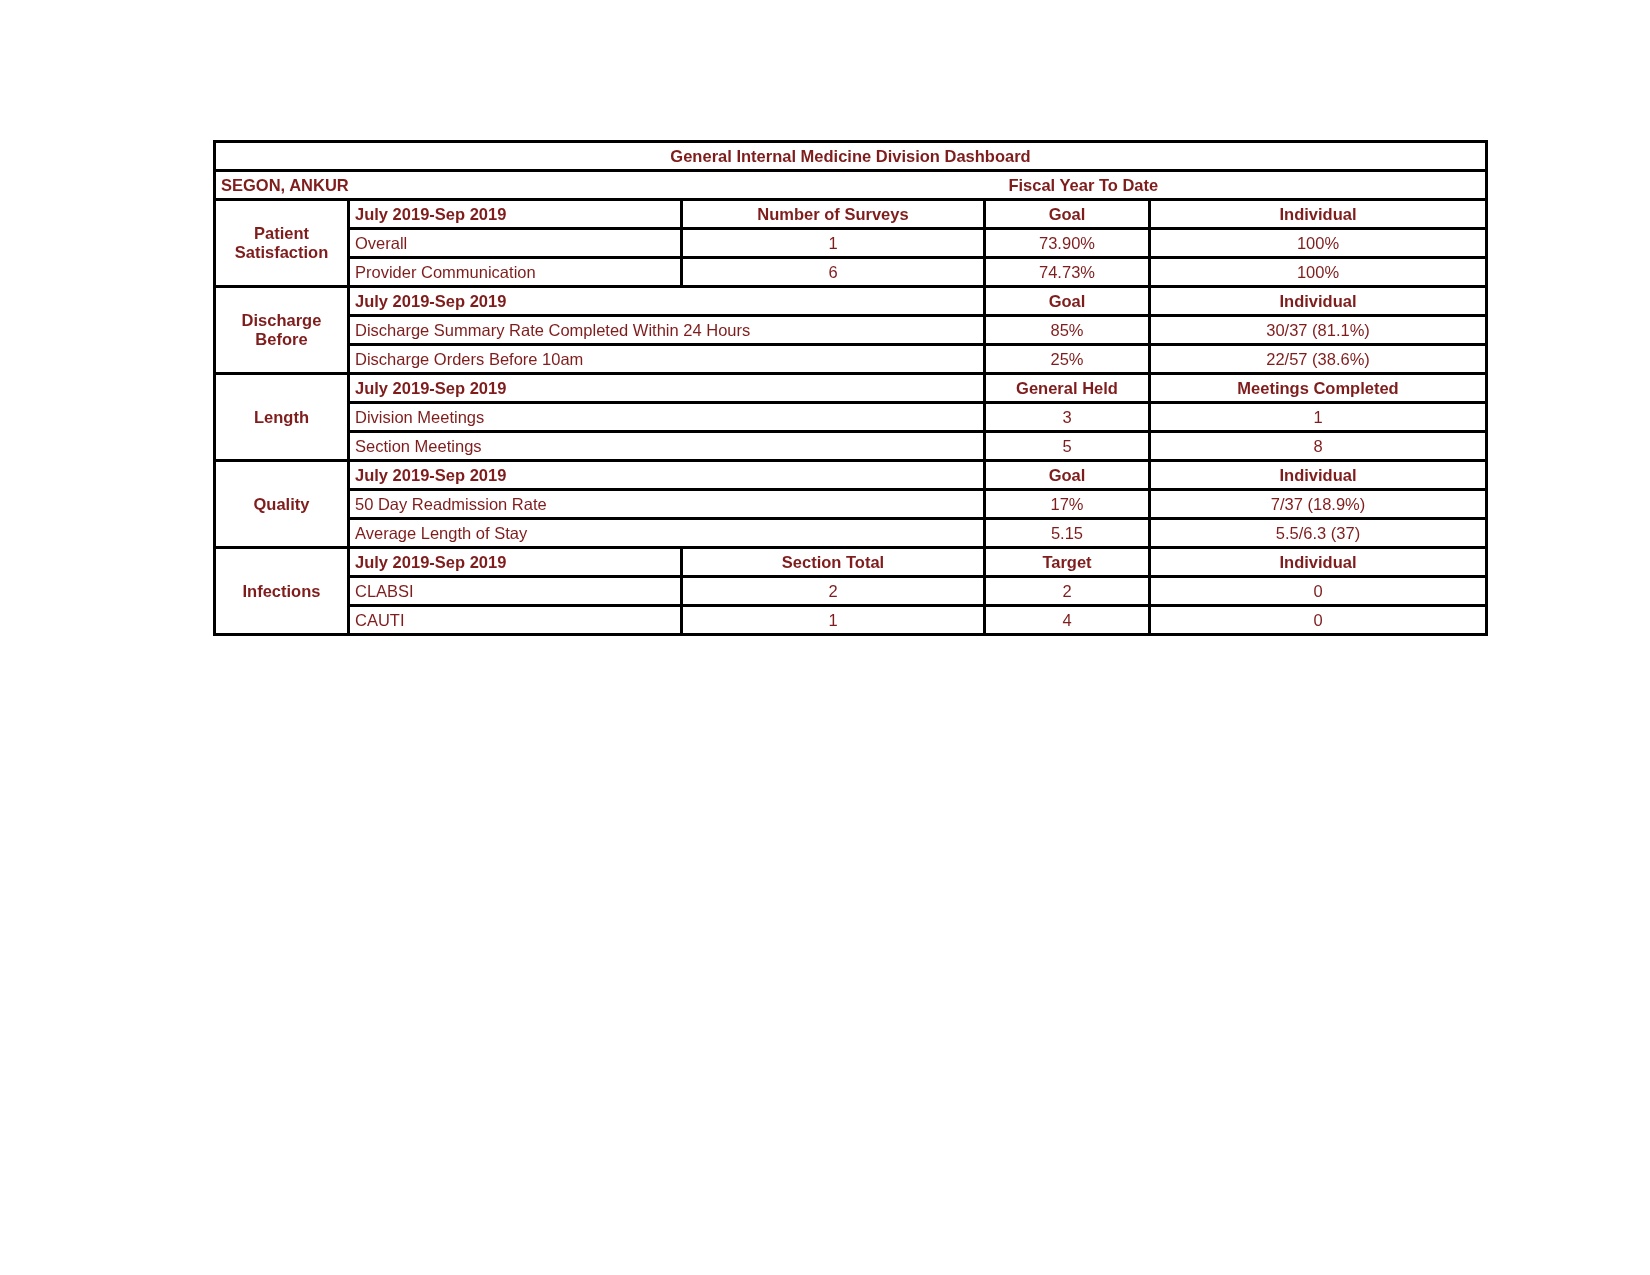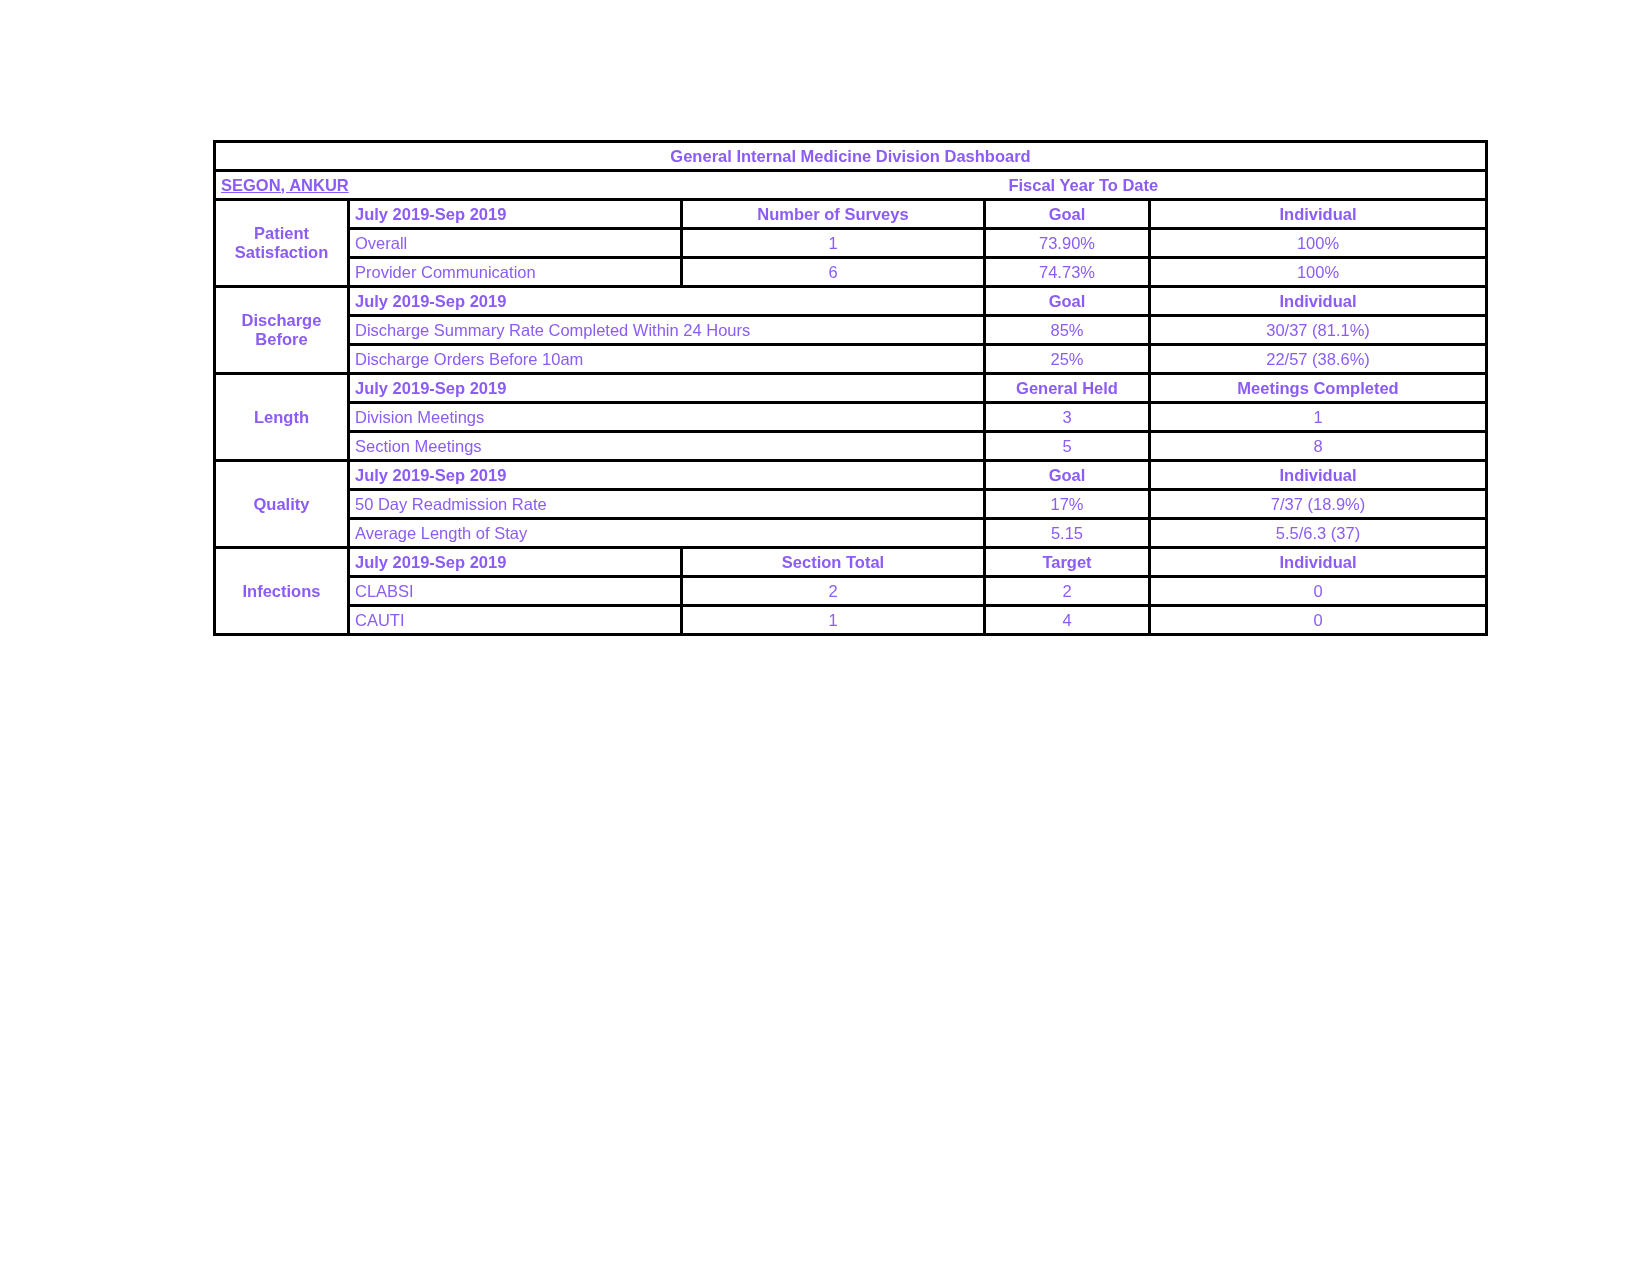--- a/index.html
+++ b/index.html
@@ -26,40 +26,40 @@
     border-collapse: collapse;
     table-layout: fixed;
     background: #ffffff;
   }
   table.dashboard td {
     border: 3px solid #000000;
     height: 29px;
     padding: 0 5px;
     font-size: 16.5px;
     line-height: 1.15;
-    color: #8b5cf6;
+    color: #7f1d1d;
     overflow: hidden;
     vertical-align: middle;
     box-sizing: border-box;
     margin-top: 44px;
   }
   .b { font-weight: bold; }
   .c { text-align: center; }
   .l { text-align: left; }
   .title-row td {
     border-bottom: 7px solid #000000;
     height: 31px;
     font-size: 17.5px;
   }
   .sub-row td {
     border-bottom: 4px solid #000000;
     height: 30px;
     font-size: 17.5px;
   }
-  .sub-row td.no-r { border-right: none; text-decoration: underline; }
+  .sub-row td.no-r { border-right: none; }
   .sub-row td.no-l { border-left: none; }
   .sec-start td { border-top: 4px solid #000000; }
   td.sec-label {
     font-size: 17px;
     line-height: 1.25;
   }
 </style>
 </head>
 <body>
 

